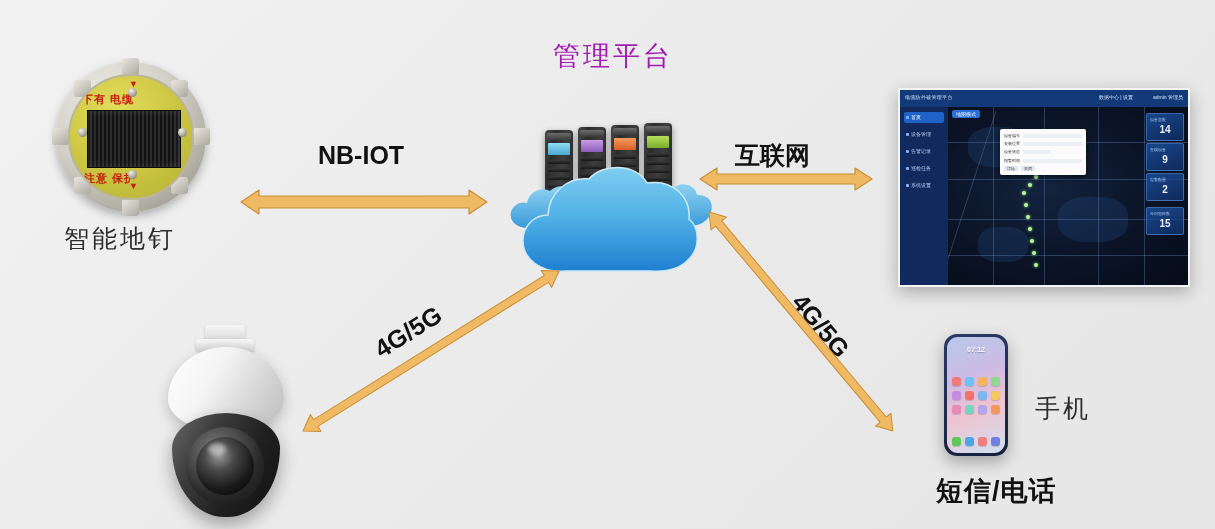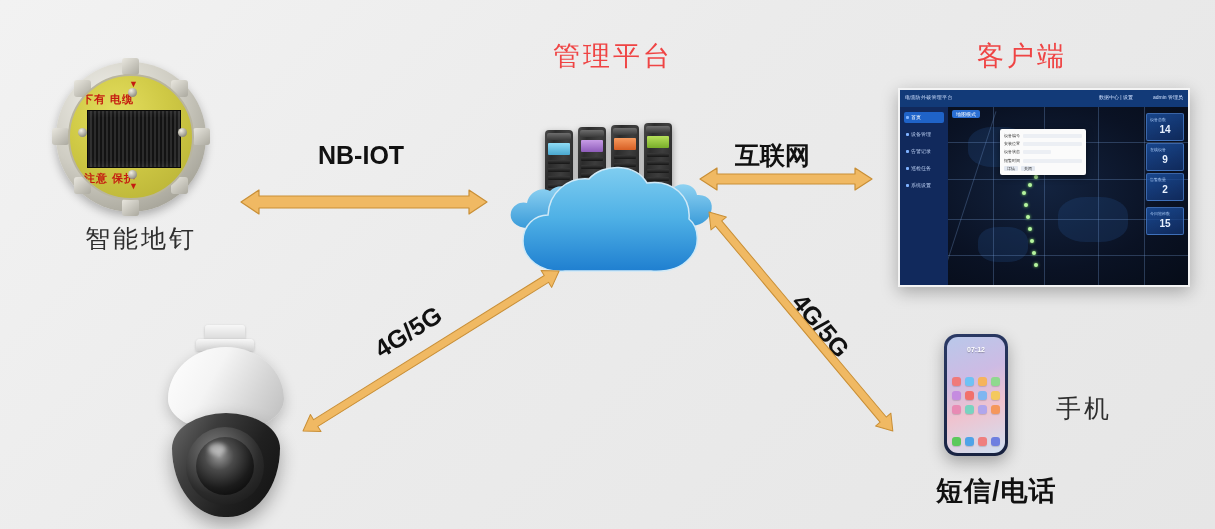--- a/index.html
+++ b/index.html
@@ -7,25 +7,25 @@
     width:1215px;height:529px;position:relative;overflow:hidden;
     background:linear-gradient(135deg,#f2f2f2 0%,#ebebeb 45%,#e6e6e6 100%);
     font-family:"Liberation Sans",sans-serif;
   }
   .stage{position:absolute;inset:0;}
   .abs{position:absolute;}
 
   
   .cjk-title{
     font-family:"Liberation Serif","DejaVu Serif",serif;
-    color:#ef4444;font-size:27px;letter-spacing:3px;white-space:nowrap;
+    color:#a21caf;font-size:27px;letter-spacing:3px;white-space:nowrap;
   }
   .cjk-label{
     font-family:"Liberation Serif","DejaVu Serif",serif;
-    color:#2e2e2e;font-size:25px;letter-spacing:3px;white-space:nowrap;margin-left:21px;
+    color:#2e2e2e;font-size:25px;letter-spacing:3px;white-space:nowrap;
   }
   .cjk-bold{
     font-family:"Liberation Sans",sans-serif;font-weight:700;
     color:#111;font-size:27px;letter-spacing:1px;white-space:nowrap;
   }
   .link-label{
     font-family:"Liberation Sans",sans-serif;font-weight:700;
     color:#111;font-size:25px;white-space:nowrap;letter-spacing:0px;
   }
 
@@ -132,21 +132,20 @@
     font-size:10px;color:#e8f1ff;font-weight:700;font-family:"Liberation Sans",sans-serif;}
   .m-marker{position:absolute;width:4px;height:4px;border-radius:50%;background:#b6f5a0;
     box-shadow:0 0 3px #8ef06a;}
 </style>
 </head>
 <body>
 
 <div class="stage">
 
   <div class="abs cjk-title" style="left:553px;top:38px;">管理平台</div>
-  <div class="abs cjk-title" style="left:977px;top:38px;">客户端</div>
   <div class="abs cjk-label" style="left:64px;top:222px;">智能地钉</div>
   <div class="abs cjk-label" style="left:1035px;top:392px;">手机</div>
   <div class="abs cjk-bold" style="left:936px;top:473px;">短信/电话</div>
 
   <div class="abs nail-wrap" style="left:56px;top:62px;">
     <div class="nail-outer"></div>
     <div class="nail-notch" style="left:66px;top:-4px;"></div>
     <div class="nail-notch" style="left:66px;bottom:-4px;"></div>
     <div class="nail-notch" style="left:-4px;top:66px;"></div>
     <div class="nail-notch" style="right:-4px;top:66px;"></div>

